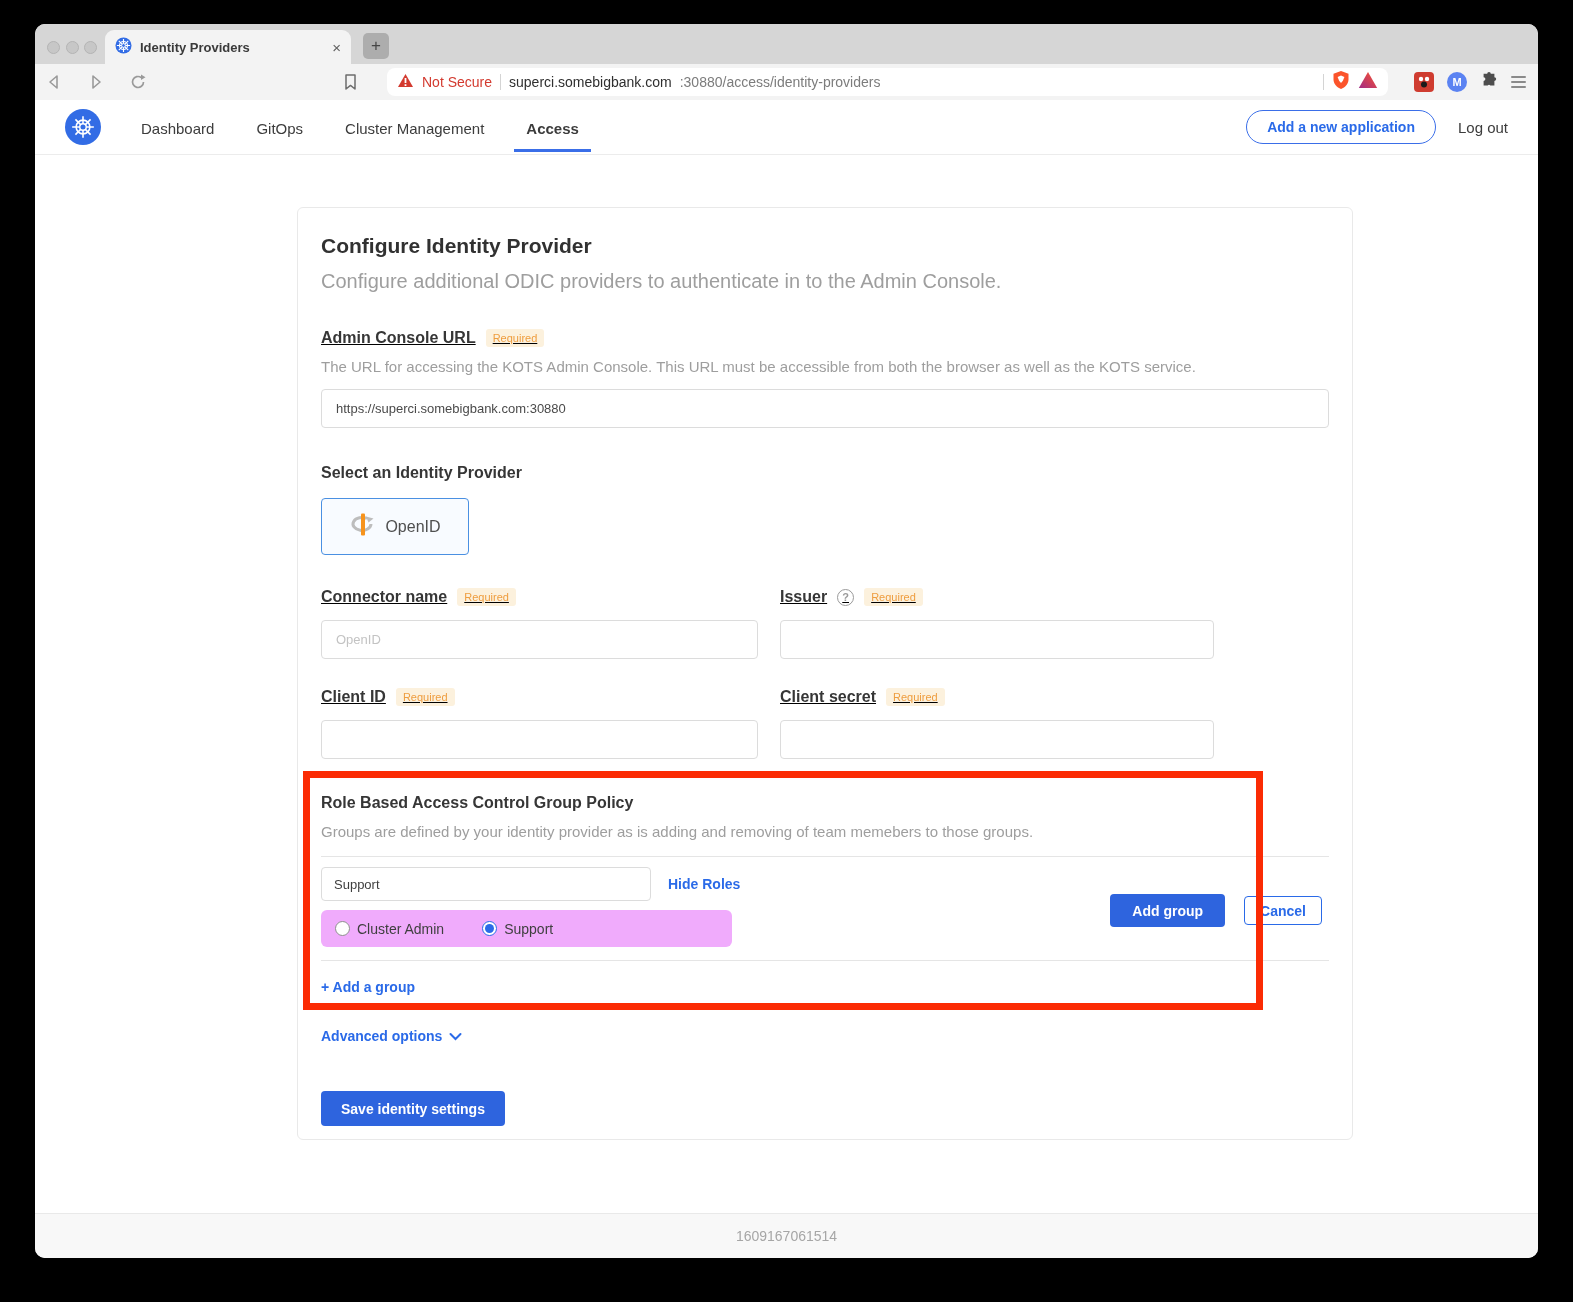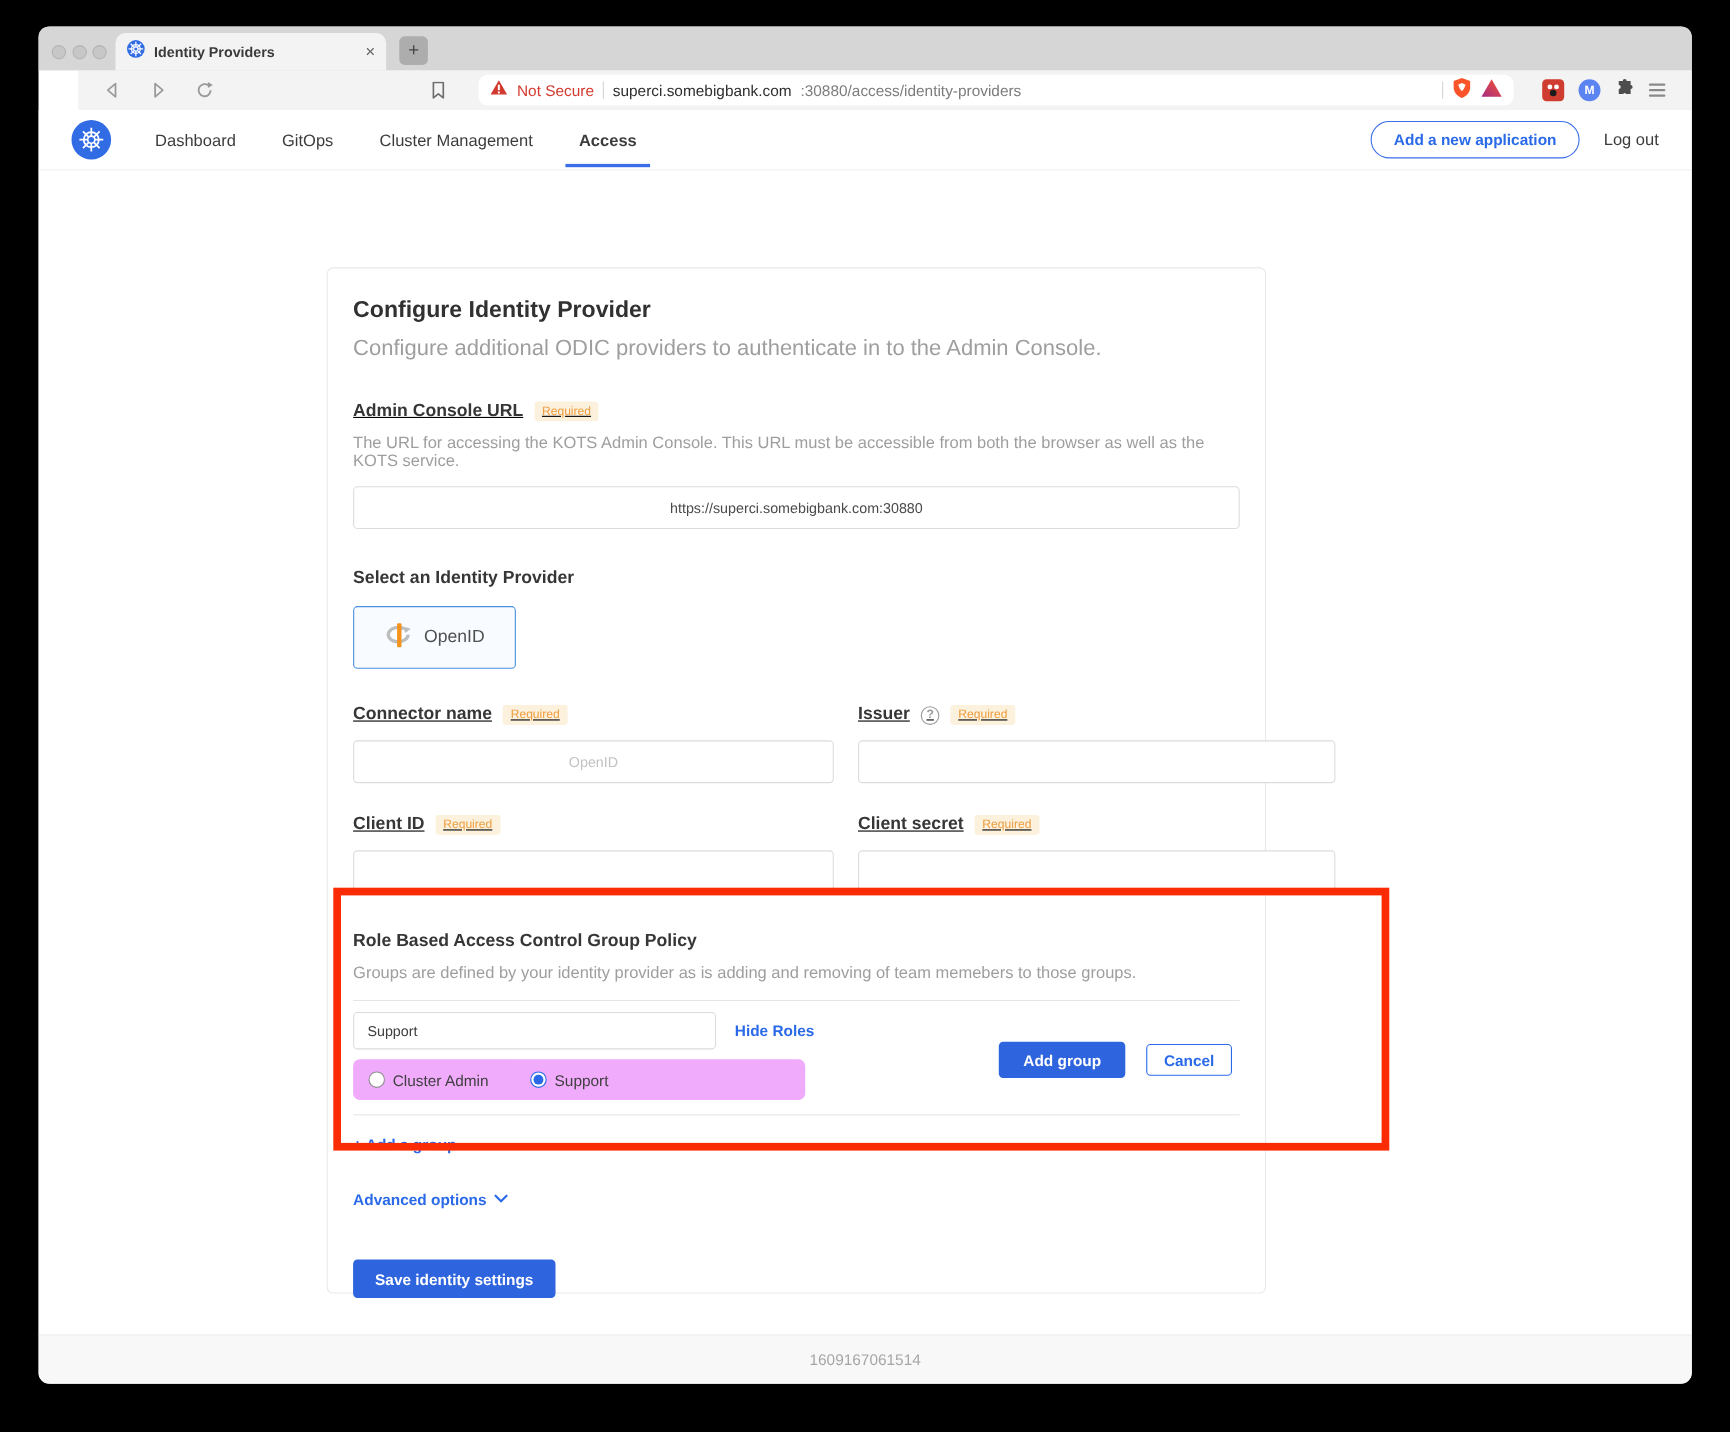--- a/index.html
+++ b/index.html
@@ -13,21 +13,21 @@
              background:#c7c7c7; border:1px solid #b4b4b4; }
   .tl1{ left:12px; } .tl2{ left:31px; } .tl3{ left:49px; }
   .tab { position:absolute; left:70px; top:6px; width:246px; height:34px; background:#f3f3f3;
          border-radius:9px 9px 0 0; display:flex; align-items:center; padding:0 10px; gap:8px; }
   .tab-title { font-size:13px; font-weight:bold; color:#3a3a3a; flex:1; white-space:nowrap; overflow:hidden; }
   .tab-close { color:#5f5f5f; font-size:15px; cursor:default; }
   .newtab { position:absolute; left:328px; top:9px; width:26px; height:26px; background:#adadad;
             border-radius:5px; color:#454545; font-size:17px; line-height:25px; text-align:center; }
 
   
-  .toolbar { height:36px; background:#f3f3f3; display:flex; align-items:center; padding:0 20px; gap:20px; flex:0 0 auto;margin-left:36px; }
+  .toolbar { height:36px; background:#f3f3f3; display:flex; align-items:center; padding:0 8px; gap:20px; flex:0 0 auto; }
   .navbtn { width:22px; height:22px; display:flex; align-items:center; justify-content:center; }
   .urlbar { flex:1; height:28px; background:#fff; border-radius:8px; display:flex; align-items:center;
             padding:0 10px; gap:8px; margin:0 6px 0 96px; }
   .notsecure { color:#d33a2f; font-size:14px; white-space:nowrap; }
   .vsep { width:1px; height:16px; background:#d4d4d4; }
   .url-domain { color:#2f2f2f; font-size:14px; }
   .url-path { color:#7c7c7c; font-size:14px; }
   .url-spacer { flex:1; }
   .rightbtns { display:flex; align-items:center; gap:13px; padding-right:4px; }
   .avatar { width:20px; height:20px; border-radius:50%; background:#5b83f2; color:#fff; font-size:11px;
@@ -44,32 +44,32 @@
   .navitem { font-size:15px; color:#3c3c3c; margin-right:42px; padding:18px 0 15px; cursor:pointer; position:relative; }
   .navitem.active { font-weight:bold; }
   .navitem.active::after { content:''; position:absolute; left:-12px; right:-12px; bottom:0; height:3px; background:#3a6ee8; }
   .nav-spacer { flex:1; }
   .addapp { border:1px solid #3a6ee8; color:#2a6ae8; background:#fff; border-radius:17px;
             padding:8px 20px; font-size:14px; font-weight:bold; margin-right:22px; cursor:pointer; font-family:inherit; }
   .logout { font-size:15px; color:#3c3c3c; cursor:pointer; }
 
   
   .content { flex:1; background:#fff; position:relative; overflow:hidden; }
-  .card { position:absolute; left:262px; top:52px; width:854px; height:933px; background:#fff;
-          border:1px solid #e9e9e9; border-radius:6px; padding:26px 23px;margin-top:36px; }
+  .card { position:absolute; left:262px; top:52px; width:1056px; height:933px; background:#fff;
+          border:1px solid #e9e9e9; border-radius:6px; padding:26px 23px; }
   .card h1 { font-size:21px; font-weight:bold; color:#313131; }
   .subtitle { font-size:20px; color:#9e9e9e; margin-top:12px; }
   .label-row { display:flex; align-items:center; gap:10px;text-decoration:underline; }
   .field-label { font-size:16px; font-weight:bold; color:#363636; }
   .badge { background:#fcf1dd; color:#ee9d3f; font-size:11px; padding:3px 7px; border-radius:3px; }
   .desc { font-size:15px; color:#9e9e9e; margin-top:11px; }
   .tinput { width:100%; height:39px; border:1px solid #dcdcdc; border-radius:4px; padding:0 14px;
             font-size:13px; color:#4a4a4a; font-family:inherit; background:#fff; }
   .tinput::placeholder { color:#c3c3c3; }
-  .mt14 { margin-top:14px;text-align:center; } .mt36 { margin-top:36px; }
+  .mt14 { margin-top:14px; } .mt36 { margin-top:36px; }
   .openid-card { margin-top:16px; width:148px; height:57px; border:1px solid #4a90e2; background:#f8fbff;
                  border-radius:4px; display:flex; align-items:center; justify-content:center; gap:9px; cursor:pointer; }
   .openid-text { font-size:16px; color:#4f4f4f; }
   .twocol { display:grid; grid-template-columns:437px 434px; column-gap:22px; row-gap:29px; margin-top:33px; }
   .help { width:17px; height:17px; border:1.5px solid #9a9a9a; border-radius:50%; color:#9a9a9a;
           font-size:11px; font-weight:bold; display:inline-flex; align-items:center; justify-content:center; }
 
   
   .rbac { margin-top:35px; position:relative; }
   .divider { height:1px; background:#e5e5e5; margin-top:16px; }

